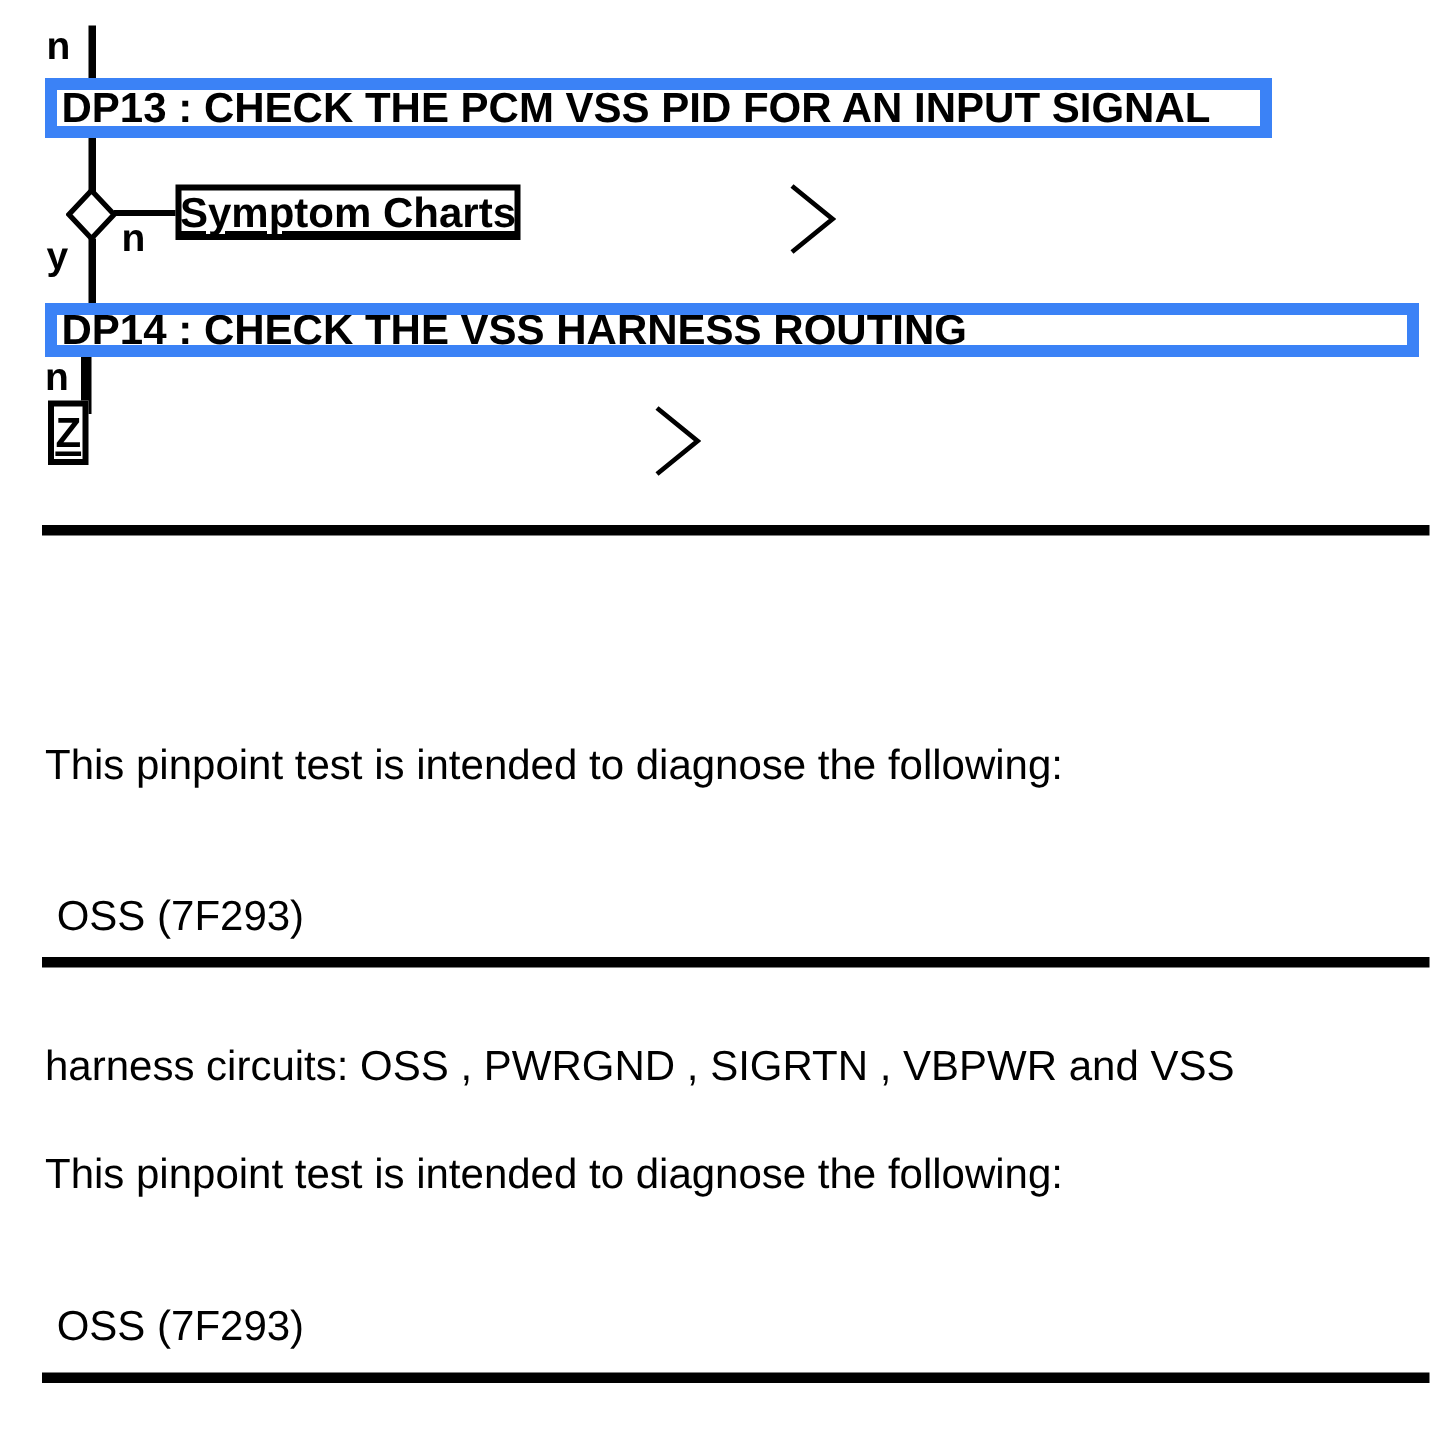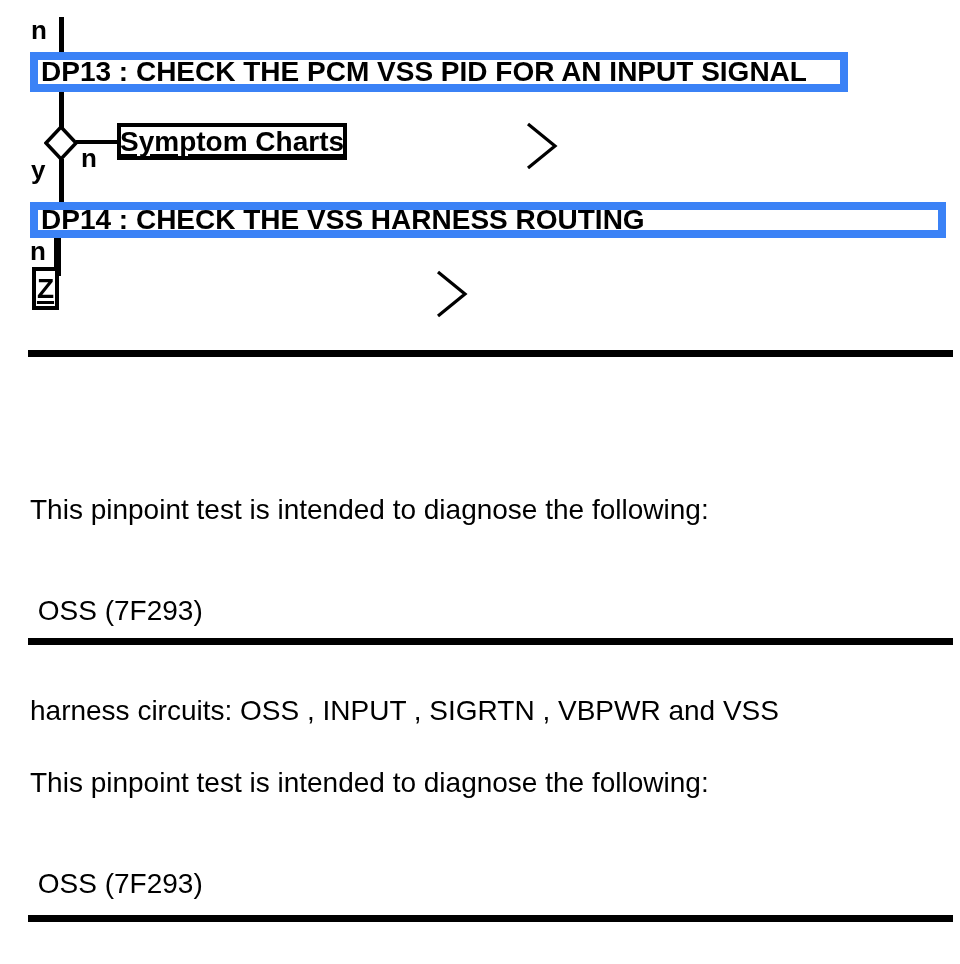--- a/index.html
+++ b/index.html
@@ -114,21 +114,21 @@
     <svg width="36" height="50" viewBox="0 0 36 50">
       <polyline points="4,3 31,25 4,47" fill="none" stroke="#000000" stroke-width="3.2"></polyline>
     </svg>
   </div>
 
   <div class="divider" style="top:350px;"></div>
 
   <div class="text-block" style="top:426px;">
     <div>This pinpoint test is intended to diagnose the following:</div>
     <div> OSS (7F293)</div>
-    <div>harness circuits: OSS , INPUT , SIGRTN , VBPWR and VSS</div>
+    <div>harness circuits: OSS , PWRGND , SIGRTN , VBPWR and VSS</div>
   </div>
 
   <div class="divider" style="top:638px;"></div>
 
   <div class="text-block" style="top:699px;">
     <div>This pinpoint test is intended to diagnose the following:</div>
     <div> OSS (7F293)</div>
     
     
     

